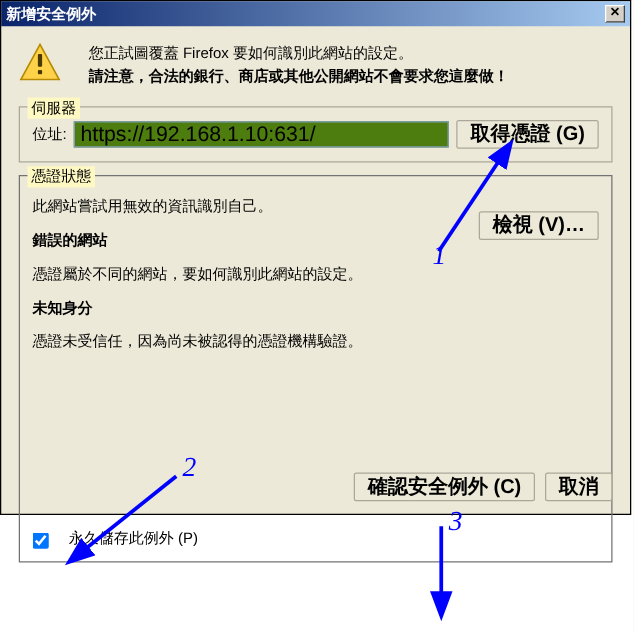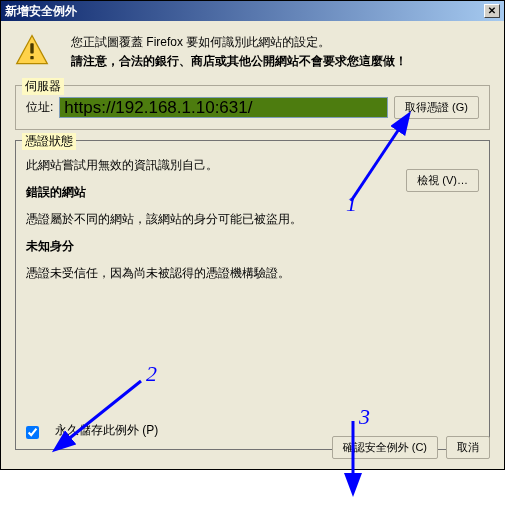--- a/index.html
+++ b/index.html
@@ -8,21 +8,21 @@
       height: 505px;
       background: #fff;
       font-family: "Microsoft JhengHei", "PMingLiU", sans-serif;
       font-size: 12px;
       overflow: hidden;
       position: relative;
     }
     .dialog {
       border: 1px solid #000;
       width: 505px;
-      height: 470px;
+      height: 412px;
       position: relative;
       background: #ece9d8;
     }
     .titlebar {
       background: linear-gradient(to right, #0a246a, #a6caf0);
       color: #fff;
       font-weight: bold;
       height: 20px;
       line-height: 20px;
       padding: 0 4px;
@@ -83,23 +83,24 @@
       padding: 2px 4px;
       font-size: 17px;
       background: #4d7c0f;
     }
     .btn {
       background: #ece9d8;
       border: 1px solid #aca899;
       border-radius: 2px;
       height: 23px;
       padding: 0 10px;
-      font-size: 11px;
+      font-size: 16px;
       cursor: pointer;
       white-space: nowrap;
+      font-weight: bold;
     }
     .status-box {
       border: 1px solid #737373;
       padding: 10px 10px 10px 10px;
       position: relative;
       height: 310px;
     }
     .status-top { position: relative; }
     .view-btn {
       position: absolute;
@@ -172,21 +173,21 @@
 
     <div class="status-box">
       <div class="groupbox-legend">憑證狀態</div>
 
       <div class="status-top">
         <div class="status-line">此網站嘗試用無效的資訊識別自己。</div>
         <button class="btn view-btn">檢視 (V)…</button>
       </div>
 
       <div class="bold-heading">錯誤的網站</div>
-      <div class="status-line">憑證屬於不同的網站，該網站的身分可能已被盜用。</div>
+      <div class="status-line">憑證屬於不同的網站，要如何識別此網站的設定。</div>
 
       <div class="bold-heading">未知身分</div>
       <div class="status-line">憑證未受信任，因為尚未被認得的憑證機構驗證。</div>
 
       <label class="perm-row">
         <input type="checkbox" checked="" style="">
         <span>永久儲存此例外 (P)</span>
       </label>
     </div>
 

